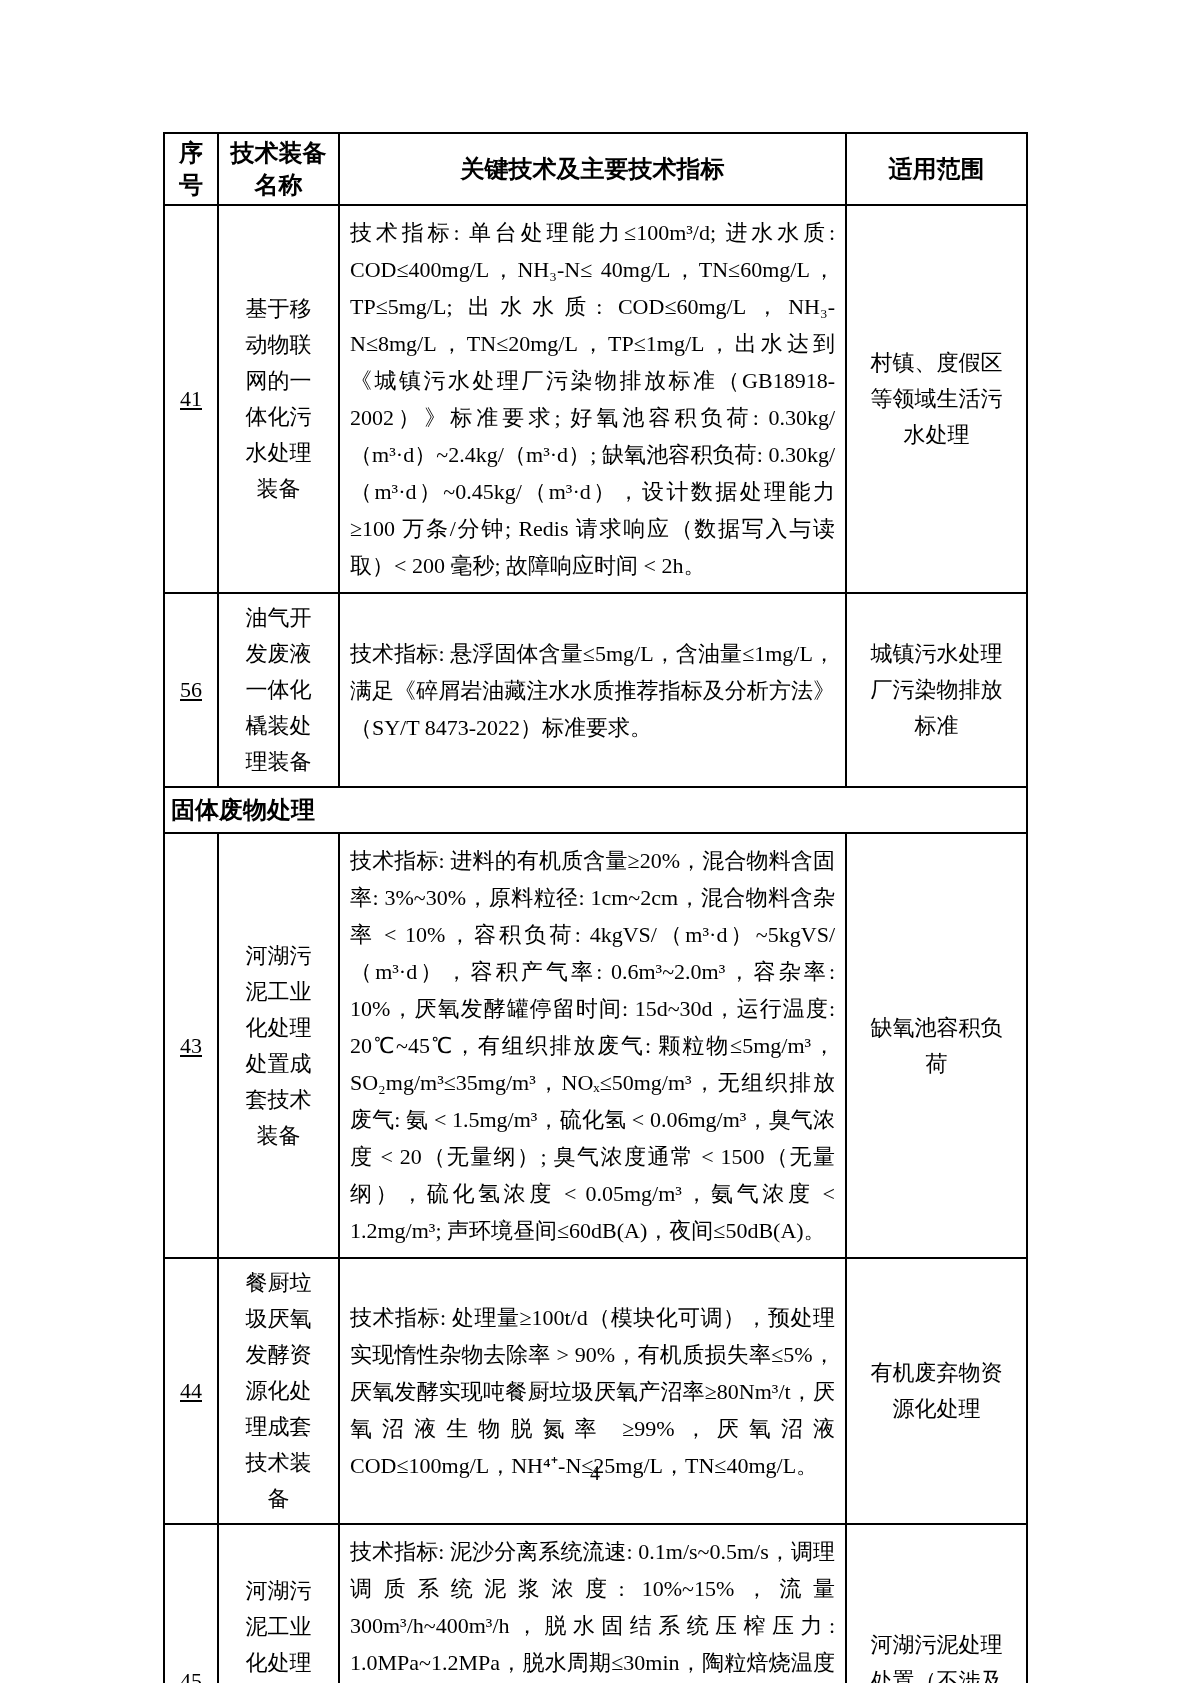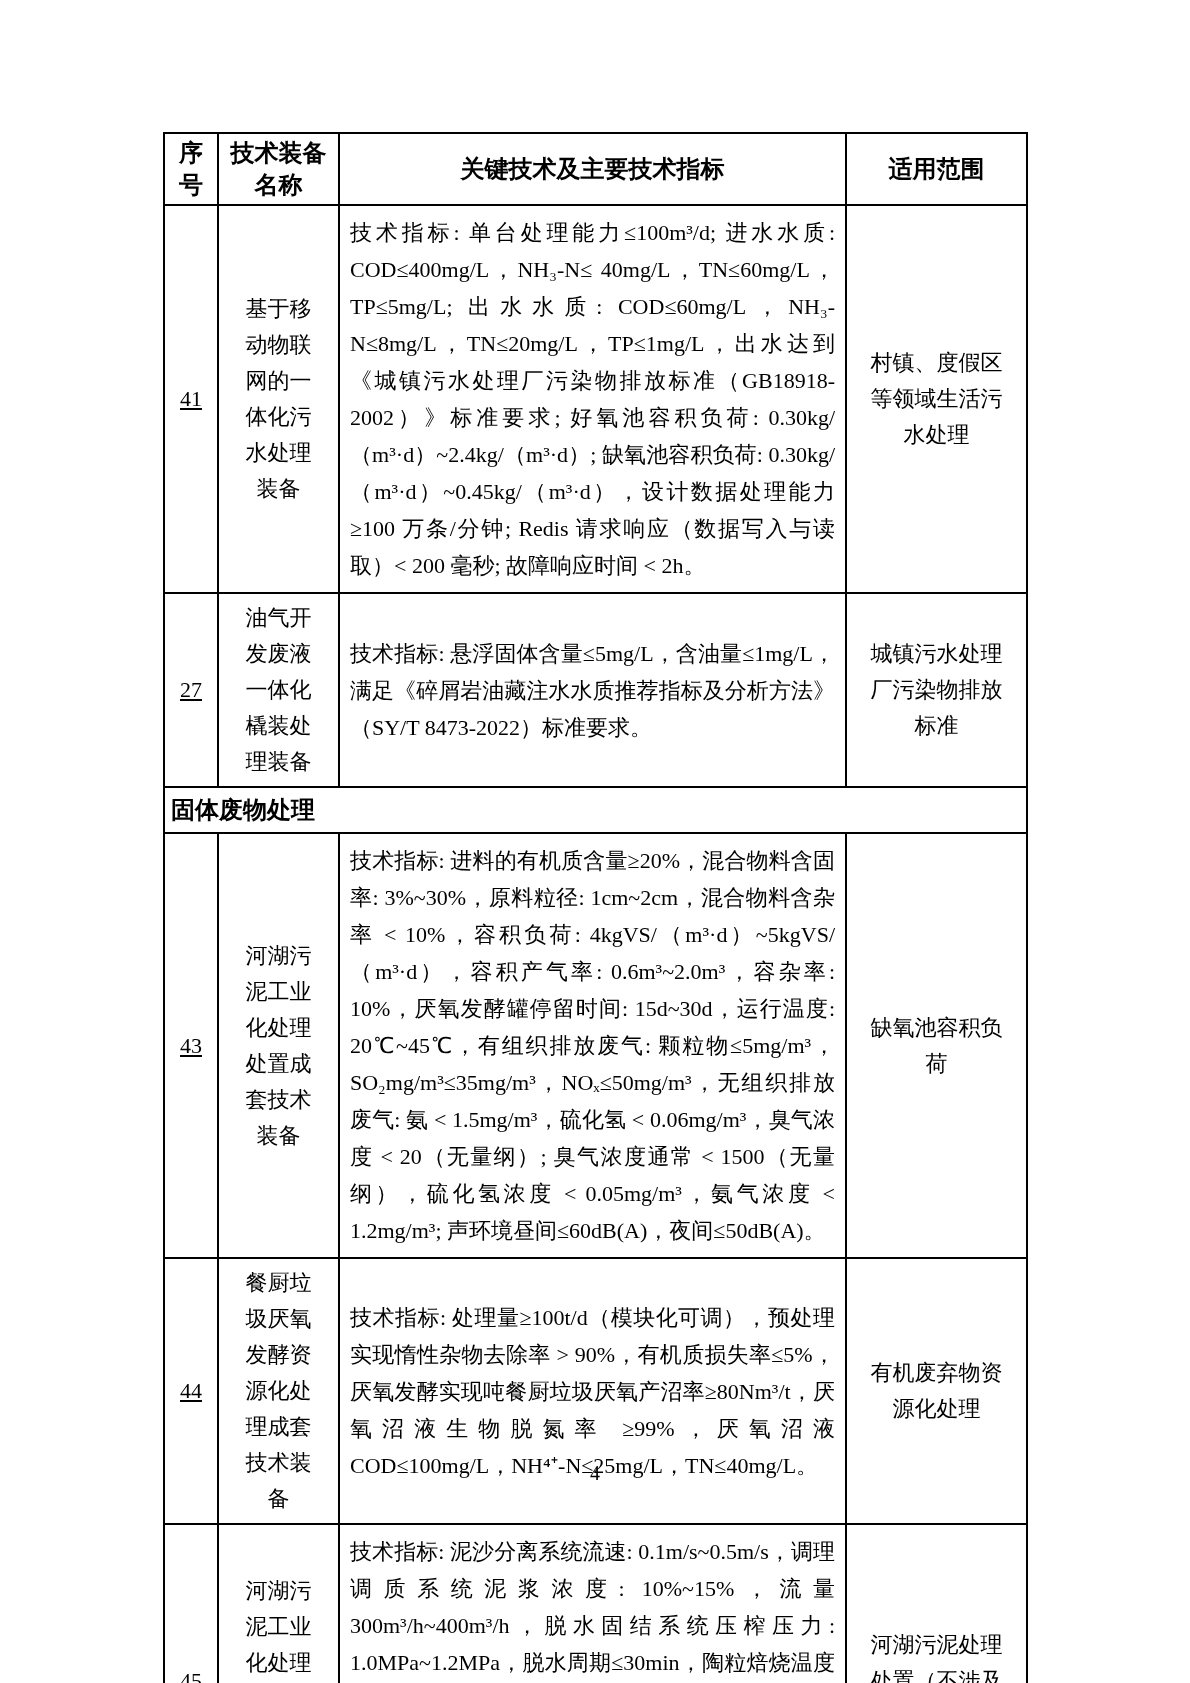--- a/index.html
+++ b/index.html
@@ -98,21 +98,21 @@
     </tr>
   </thead>
   <tbody>
     <tr>
       <td class="no">41</td>
       <td class="name">基于移动物联网的一体化污水处理装备</td>
       <td class="ind">技术指标: 单台处理能力≤100m³/d; 进水水质: COD≤400mg/L，NH₃-N≤ 40mg/L，TN≤60mg/L，TP≤5mg/L; 出水水质: COD≤60mg/L，NH₃-N≤8mg/L，TN≤20mg/L，TP≤1mg/L，出水达到《城镇污水处理厂污染物排放标准（GB18918-2002）》标准要求; 好氧池容积负荷: 0.30kg/（m³·d）~2.4kg/（m³·d）; 缺氧池容积负荷: 0.30kg/（m³·d）~0.45kg/（m³·d），设计数据处理能力≥100 万条/分钟; Redis 请求响应（数据写入与读取）&lt; 200 毫秒; 故障响应时间 &lt; 2h。</td>
       <td class="scope">村镇、度假区等领域生活污水处理</td>
     </tr>
     <tr>
-      <td class="no">27</td>
+      <td class="no">56</td>
       <td class="name">油气开发废液一体化橇装处理装备</td>
       <td class="ind">技术指标: 悬浮固体含量≤5mg/L，含油量≤1mg/L，满足《碎屑岩油藏注水水质推荐指标及分析方法》（SY/T 8473-2022）标准要求。</td>
       <td class="scope">城镇污水处理厂污染物排放标准</td>
     </tr>
     <tr class="section-row">
       <td colspan="4">固体废物处理</td>
     </tr>
     <tr>
       <td class="no">43</td>
       <td class="name">河湖污泥工业化处理处置成套技术装备</td>

